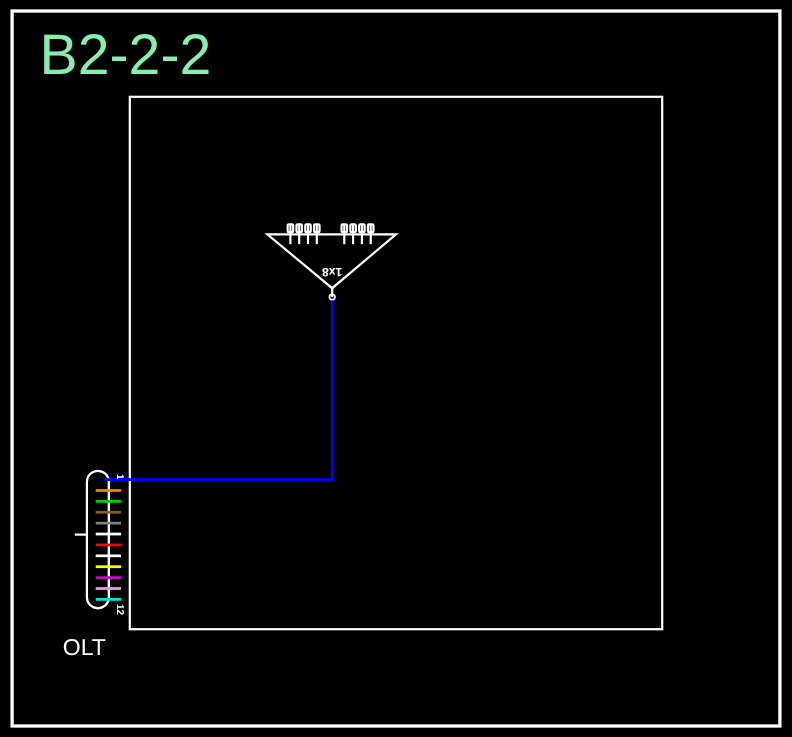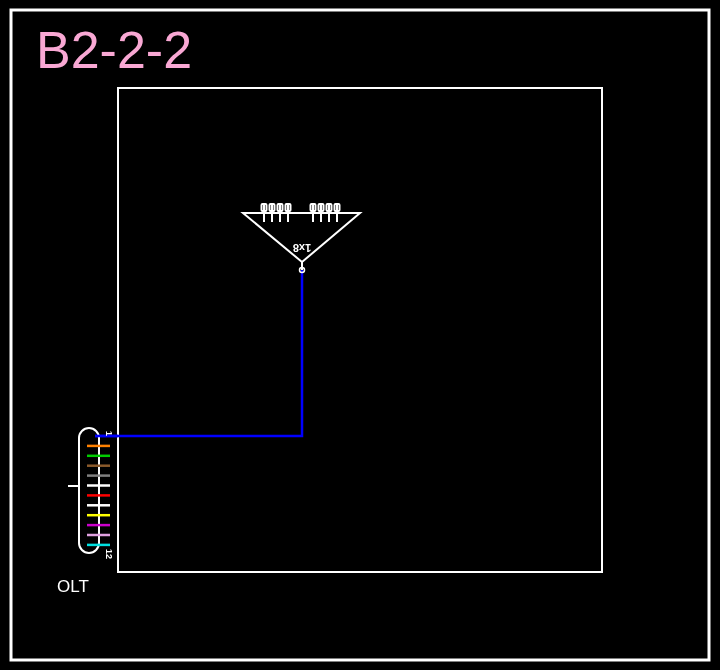--- a/index.html
+++ b/index.html
@@ -1,19 +1,19 @@
 <!DOCTYPE html>
 <html><head>
   <meta charset="utf-8">
   <style>
     html, body { margin: 0; padding: 0; background: #000; }
     body { width: 720px; height: 670px; position: relative; overflow: hidden; font-family: "Liberation Sans", sans-serif; }
     .canvas { position: absolute; left: 0; top: 0; width: 720px; height: 670px; }
-    .title { position: absolute; left: 36px; top: 20px; font-size: 52px; color: #f9a8d4; line-height: 60px; font-family: "Liberation Sans", sans-serif; text-align: right; }
-    .olt-label { position: absolute; left: 57px; top: 577px; font-size: 17px; color: #fff; font-family: "Liberation Sans", sans-serif; }
+    .title { position: absolute; left: 36px; top: 20px; font-size: 52px; color: #86efac; line-height: 60px; font-family: "Liberation Sans", sans-serif; text-align: right; }
+    .olt-label { position: absolute; left: 57px; top: 577px; font-size: 21px; color: #fff; font-family: "Liberation Sans", sans-serif; }
     svg { position: absolute; left: 0; top: 0; }
   </style>
 </head>
 <body>
 
 <div class="canvas">
   <svg width="720" height="670" viewBox="0 0 720 670">
 
     <rect x="11" y="10" width="698" height="650" fill="none" stroke="#fff" stroke-width="3"></rect>
 

